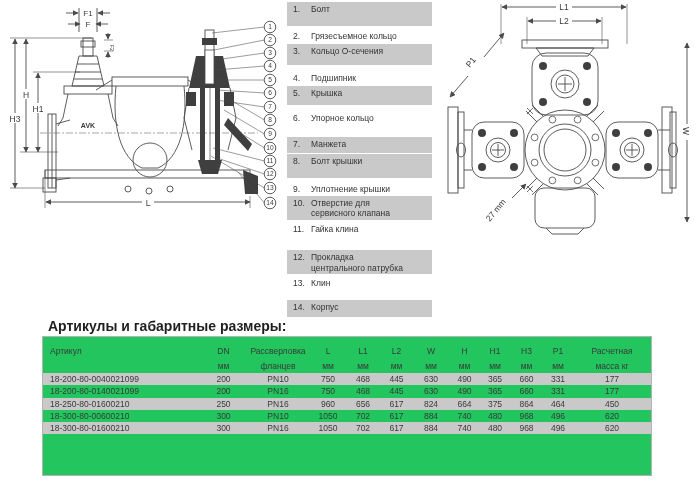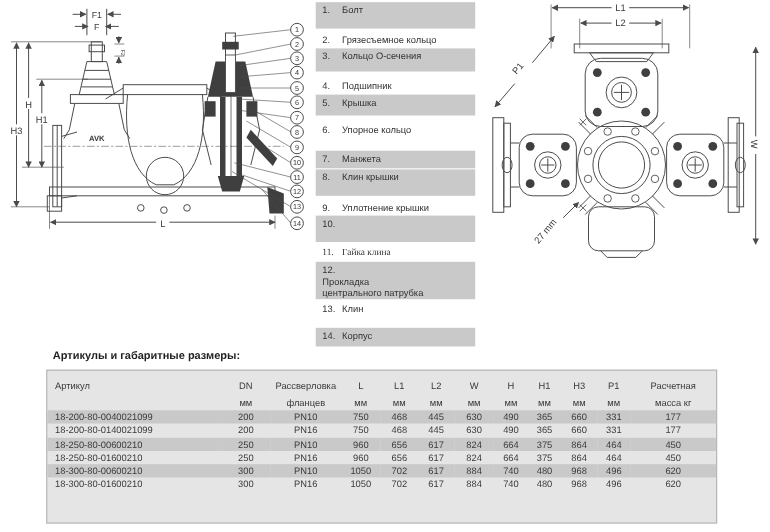--- a/index.html
+++ b/index.html
@@ -7,22 +7,22 @@
   #stage{position:absolute;inset:0;width:700px;height:484px;}
 
   
   #parts{position:absolute;left:287px;top:2px;width:145px;}
   .part{display:flex;font-size:8.5px;line-height:1.25;box-sizing:border-box;padding:2px 3px 0 6px;color:#333;}
   .part.shaded{background:#c9c9c9;}
   .part .num{width:18px;flex:none;}
   .part .lbl{white-space:pre-line;}
 
   
-  #tbl-title{position:absolute;left:48px;top:318px;font-size:10px;font-weight:bold;color:#1f1f1f;}
-  #tablewrap{position:absolute;left:42px;top:336px;width:610px;height:140px;border:1px solid #b3b3b3;box-sizing:border-box;background:#e5e5e5;padding-top:6px;}
+  #tbl-title{position:absolute;left:48px;top:318px;font-size:14px;font-weight:bold;color:#1f1f1f;}
+  #tablewrap{position:absolute;left:42px;top:336px;width:610px;height:140px;border:1px solid #b3b3b3;box-sizing:border-box;background:#22c55e;padding-top:6px;}
   table{border-collapse:collapse;width:608px;font-size:8.5px;color:#3a3a3a;table-layout:fixed;}
   th{font-weight:normal;text-align:center;height:14px;line-height:14px;white-space:nowrap;overflow:visible;}
   thead tr.sub th{height:12px;line-height:12px;text-align:center;}
   td{text-align:center;height:12.3px;line-height:12.3px;white-space:nowrap;padding:0;}
   td:first-child,th:first-child{text-align:left;padding-left:7px;}
   tbody tr:nth-child(odd){background:#c9c9c9;}
 
   svg{position:absolute;}
   #svgL{left:0;top:0;}
   #svgR{left:440px;top:0;}
@@ -201,34 +201,36 @@
       <div class="part" style="min-height: 12px; margin-top: 6px;">
         <span class="num">6.</span>
         <span class="lbl">Упорное кольцо</span>
       </div>
       <div class="part shaded" style="min-height: 16px; margin-top: 13px;">
         <span class="num">7.</span>
         <span class="lbl">Манжета</span>
       </div>
       <div class="part shaded" style="min-height: 24px; margin-top: 1px;">
         <span class="num">8.</span>
-        <span class="lbl">Клин крышки</span>
+        <span class="lbl">Болт крышки</span>
       </div>
       <div class="part" style="min-height: 12px; margin-top: 4px;">
         <span class="num">9.</span>
         <span class="lbl">Уплотнение крышки</span>
       </div>
       <div class="part shaded" style="min-height: 24px; margin-top: 1px;">
         <span class="num">10.</span>
-      </div>
-      <div class="part" style="min-height: 12px; margin-top: 2px; font-family: Liberation Serif, serif;">
+        <span class="lbl">Отверстие для
+сервисного клапана</span>
+      </div>
+      <div class="part" style="min-height: 12px; margin-top: 2px;">
         <span class="num">11.</span>
         <span class="lbl">Гайка клина</span>
       </div>
-      <div class="part shaded" style="min-height: 24px; margin-top: 4px; flex-direction: column;">
+      <div class="part shaded" style="min-height: 24px; margin-top: 16px;">
         <span class="num">12.</span>
         <span class="lbl">Прокладка
 центрального патрубка</span>
       </div>
       <div class="part" style="min-height: 12px; margin-top: 2px; align-items: flex-end;">
         <span class="num">13.</span>
         <span class="lbl">Клин</span>
       </div>
       <div class="part shaded" style="min-height: 17px; margin-top: 11px;">
         <span class="num">14.</span>
@@ -410,34 +412,20 @@
             <td>468</td>
             <td>445</td>
             <td>630</td>
             <td>490</td>
             <td>365</td>
             <td>660</td>
             <td>331</td>
             <td>177</td>
           </tr>
           <tr>
-            <td>18-250-80-00600210</td>
-            <td>250</td>
-            <td>PN10</td>
-            <td>960</td>
-            <td>656</td>
-            <td>617</td>
-            <td>824</td>
-            <td>664</td>
-            <td>375</td>
-            <td>864</td>
-            <td>464</td>
-            <td>450</td>
-          </tr>
-          <tr>
             <td>18-250-80-01600210</td>
             <td>250</td>
             <td>PN16</td>
             <td>960</td>
             <td>656</td>
             <td>617</td>
             <td>824</td>
             <td>664</td>
             <td>375</td>
             <td>864</td>

